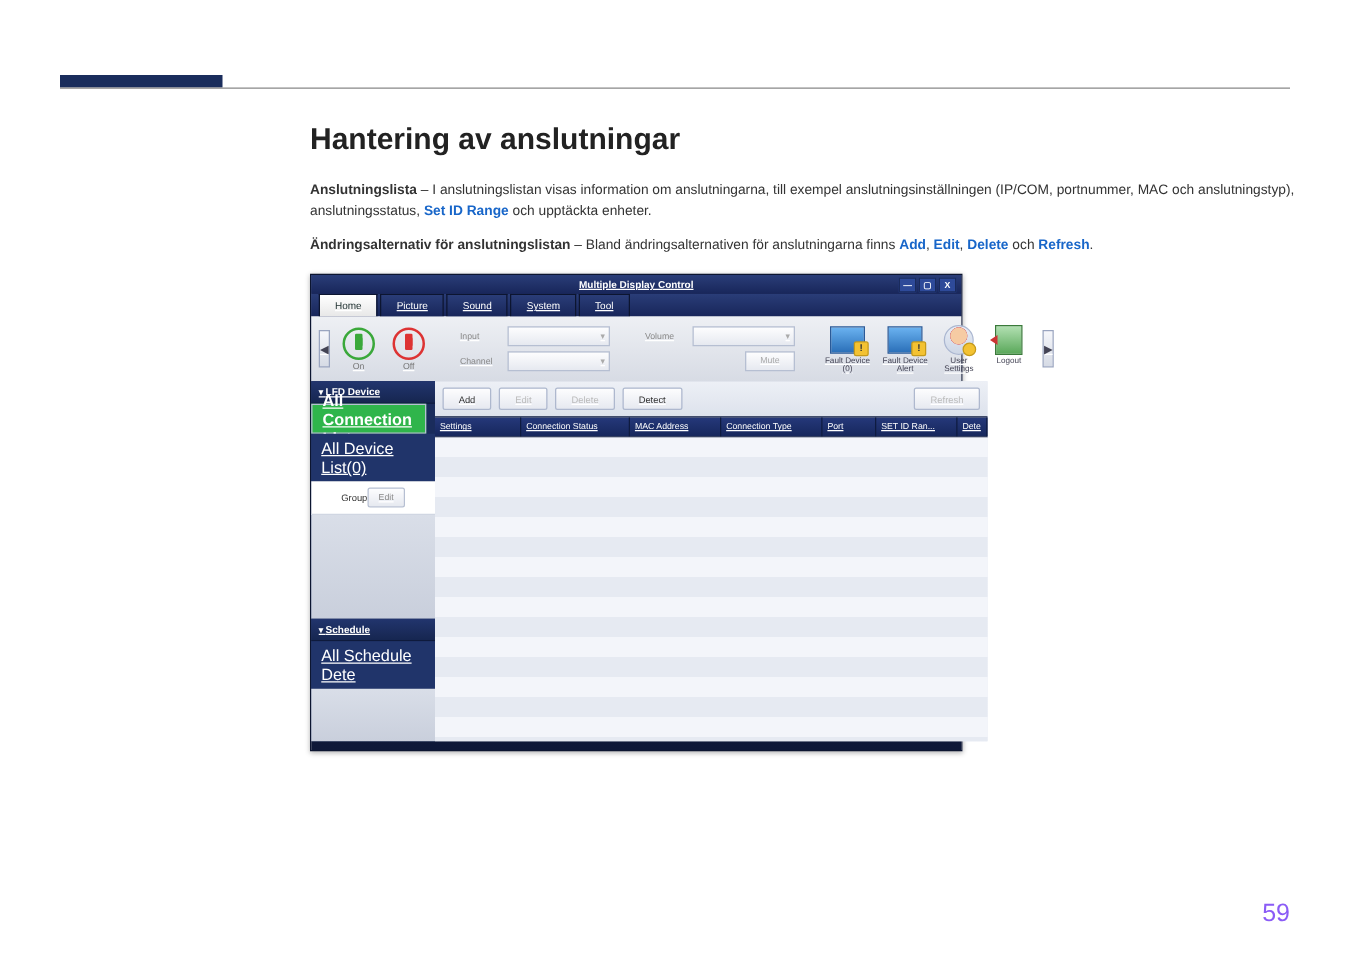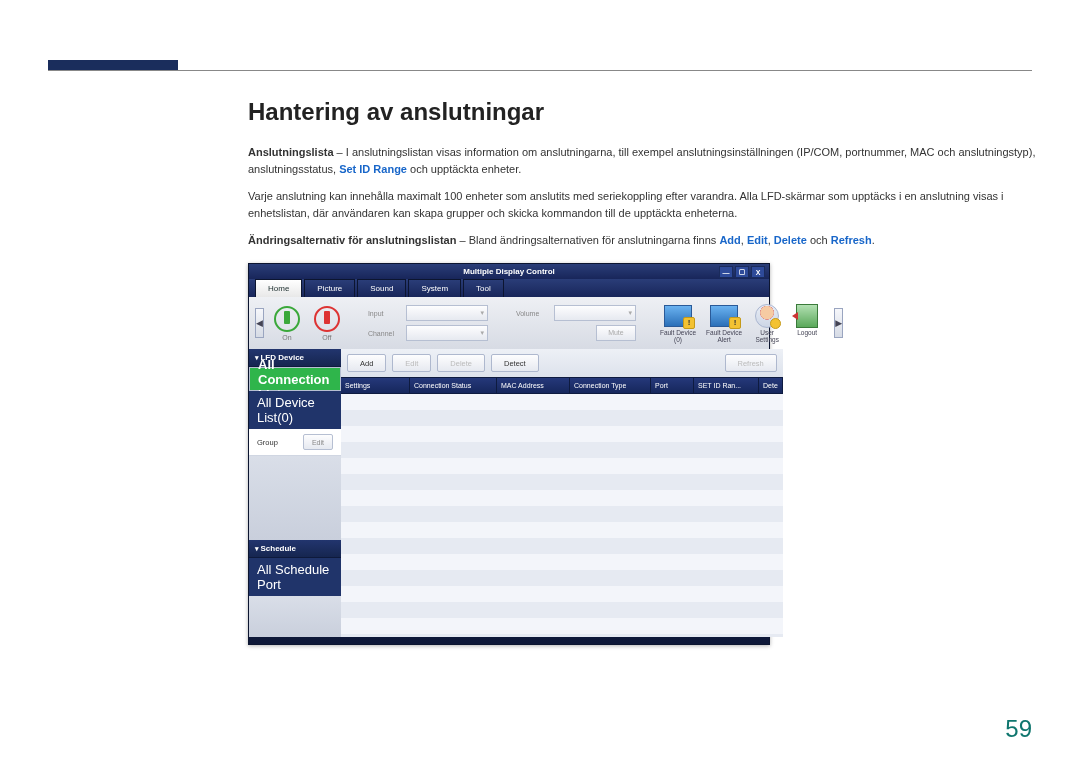--- a/index.html
+++ b/index.html
@@ -3,24 +3,24 @@
 <meta charset="utf-8">
 <style>
   body { margin:0; font-family: Arial, Helvetica, sans-serif; background:#fff; color:#222; width:1080px; height:763px; position:relative; }
   .topbar { position:absolute; top:60px; left:48px; width:130px; height:10px; background:#1a2d5c; }
   .hr { position:absolute; top:70px; left:48px; right:48px; border-top:1px solid #888; }
   .content { position:absolute; top:98px; left:248px; right:37px; }
   h2 { font-size:24px; font-weight:600; margin:0 0 18px 0; color:#222; }
   p { font-size:11px; line-height:1.55; margin:0 0 10px 0; color:#333; }
   b { font-weight:700; }
   .blue { color:#1866c9; font-weight:700; }
-  .pagenum { position:absolute; bottom:20px; right:48px; font-size:24px; color:#0f766e; font-weight:300; }
+  .pagenum { position:absolute; bottom:20px; right:48px; font-size:20px; color:#8b5cf6; font-weight:300; }
 
   
-  .app { margin-top:14px; width:520px; height:380px; background:linear-gradient(#1b2a5b,#0e1838); border:1px solid #0c1530; position:relative; font-size:8px; color:#fff; box-shadow:0 1px 4px rgba(0,0,0,.3); }
+  .app { margin-top:14px; width:520px; height:380px; background:linear-gradient(#1b2a5b,#0e1838); border:1px solid #0c1530; position:relative; font-size:8px; color:#fff; box-shadow:0 1px 4px rgba(0,0,0,.3);text-decoration:underline; }
   .app-title { text-align:center; padding:3px 0; background:linear-gradient(#2a3d78,#18265a); font-size:8px; font-weight:bold; position:relative;}
   .winctrls { position:absolute; right:4px; top:2px; display:flex; gap:2px;}
   .winctrls span{ width:12px;height:10px;background:#2e4a99;border:1px solid #1a2b5c;display:inline-flex;align-items:center;justify-content:center;font-size:7px;}
   .tabs { display:flex; background:linear-gradient(#2a3d78,#18265a); padding:0 6px;text-align:center; }
   .tab { padding:4px 12px; font-size:8px; background:linear-gradient(#2a3d78,#18265a); border:1px solid #0c1530; border-bottom:none; margin-right:2px; cursor:pointer;}
   .tab.active { background:linear-gradient(#fff,#e8e8e8); color:#233; }
   .toolbar { background:linear-gradient(#eef0f4,#d7dbe4); height:52px; display:flex; align-items:center; padding:0 6px; gap:6px; color:#333;}
   .nav-arrow{width:14px;height:28px;background:linear-gradient(#f6f7fb,#d6dbe5);border:1px solid #9aa5c0;display:flex;align-items:center;justify-content:center;color:#445;font-size:9px;cursor:pointer;}
   .pw-group{display:flex;flex-direction:column;align-items:center;gap:2px;margin:0 4px;}
   .pw-icon{width:22px;height:22px;border-radius:50%;border:2px solid;display:flex;align-items:center;justify-content:center;}
@@ -45,21 +45,21 @@
   .logout-ico::after{content:"";position:absolute;left:-5px;top:7px;width:0;height:0;border-top:4px solid transparent;border-bottom:4px solid transparent;border-right:6px solid #c33;}
 
   .body-row{display:flex;height:calc(100% - 92px);}
   .sidebar{width:118px;background:#1a2c5c;display:flex;flex-direction:column;}
   .side-head{background:linear-gradient(#22356e,#162650);padding:4px 6px;font-size:8px;font-weight:bold;border-bottom:1px solid #0e1a3c;cursor:pointer;}
   .side-head::before{content:"▾ ";font-size:7px;}
   .side-item{padding:4px 8px;font-size:13px;cursor:pointer;}
   .side-item.sel{background:#2fb54b;color:#fff;font-weight:bold;}
   .side-item.alt{background:#20346a;}
   .side-blank{flex:1;background:linear-gradient(#d9dee8,#c9cfdc);}
-  .group-row{background:#fff;color:#333;padding:5px 8px;font-size:7.5px;display:flex;align-items:center;justify-content:space-between;border-bottom:1px solid #d0d6e2;}
+  .group-row{background:#fff;color:#333;padding:5px 24px;font-size:7.5px;display:flex;align-items:center;justify-content:space-between;border-bottom:1px solid #d0d6e2;}
   .tinybtn{height:14px;padding:0 8px;background:linear-gradient(#fdfdfe,#e6e9f0);border:1px solid #b6bfd2;font-size:7px;color:#888;border-radius:2px;display:inline-flex;align-items:center;cursor:pointer;}
 
   .main{flex:1;background:#e4e8f1;display:flex;flex-direction:column;position:relative;}
   .btnbar{display:flex;gap:6px;padding:5px 6px;background:linear-gradient(#edf0f6,#dde2ec);}
   .btn{height:16px;padding:0 12px;background:linear-gradient(#fdfdfe,#e6e9f0);border:1px solid #aeb8ce;border-radius:2px;font-size:7.5px;color:#333;display:inline-flex;align-items:center;cursor:pointer;}
   .btn.dis{color:#bbb;}
   .btnbar .spacer{flex:1;}
   .cols{display:flex;background:linear-gradient(#25387a,#16275c);color:#fff;font-size:7px;border-top:1px solid #0e1b40;border-bottom:1px solid #0e1b40;}
   .col{padding:4px 4px;border-right:1px solid #0e1b40;white-space:nowrap;overflow:hidden;}
   .grid{flex:1;background:repeating-linear-gradient(#f3f5fa 0 16px,#e6eaf2 16px 32px);}
@@ -72,21 +72,20 @@
 <div class="hr"></div>
 
 <div class="content">
   <h2>Hantering av anslutningar</h2>
 
 
   <p>
     <b>Anslutningslista</b><span> – I anslutningslistan visas information om anslutningarna, till exempel anslutningsinställningen (IP/COM, portnummer, MAC och anslutningstyp), anslutningsstatus, </span><b class="blue">Set ID Range</b><span> och upptäckta enheter.</span>
   </p>
 
-  <p>Varje anslutning kan innehålla maximalt 100 enheter som anslutits med seriekoppling efter varandra. Alla LFD-skärmar som upptäcks i en anslutning visas i enhetslistan, där användaren kan skapa grupper och skicka kommandon till de upptäckta enheterna.</p>
 
   <p>
     <b>Ändringsalternativ för anslutningslistan</b><span> – Bland ändringsalternativen för anslutningarna finns </span><span class="blue">Add</span><span>, </span><span class="blue">Edit</span><span>, </span><span class="blue">Delete</span><span> och </span><span class="blue">Refresh</span><span>.</span>
   </p>
 
   <div class="app">
     <div class="app-title">
       <span>Multiple Display Control</span>
       <div class="winctrls">
         <span>—</span>
@@ -179,21 +178,21 @@
       <div class="sidebar">
         <div class="side-head">LFD Device</div>
         <div class="side-item sel">All Connection List</div>
         <div class="side-item alt">All Device List(0)</div>
         <div class="group-row">
           <span>Group</span>
           <span class="tinybtn">Edit</span>
         </div>
         <div class="side-blank"></div>
         <div class="side-head">Schedule</div>
-        <div class="side-item alt">All Schedule Port</div>
+        <div class="side-item alt">All Schedule Dete</div>
         <div style="flex:0.5;background:linear-gradient(#d9dee8,#c9cfdc);"></div>
       </div>
 
       <div class="main">
         <div class="btnbar">
           <div class="btn">Add</div>
           <div class="btn dis">Edit</div>
           <div class="btn dis">Delete</div>
           <div class="btn">Detect</div>
           <div class="spacer"></div>

